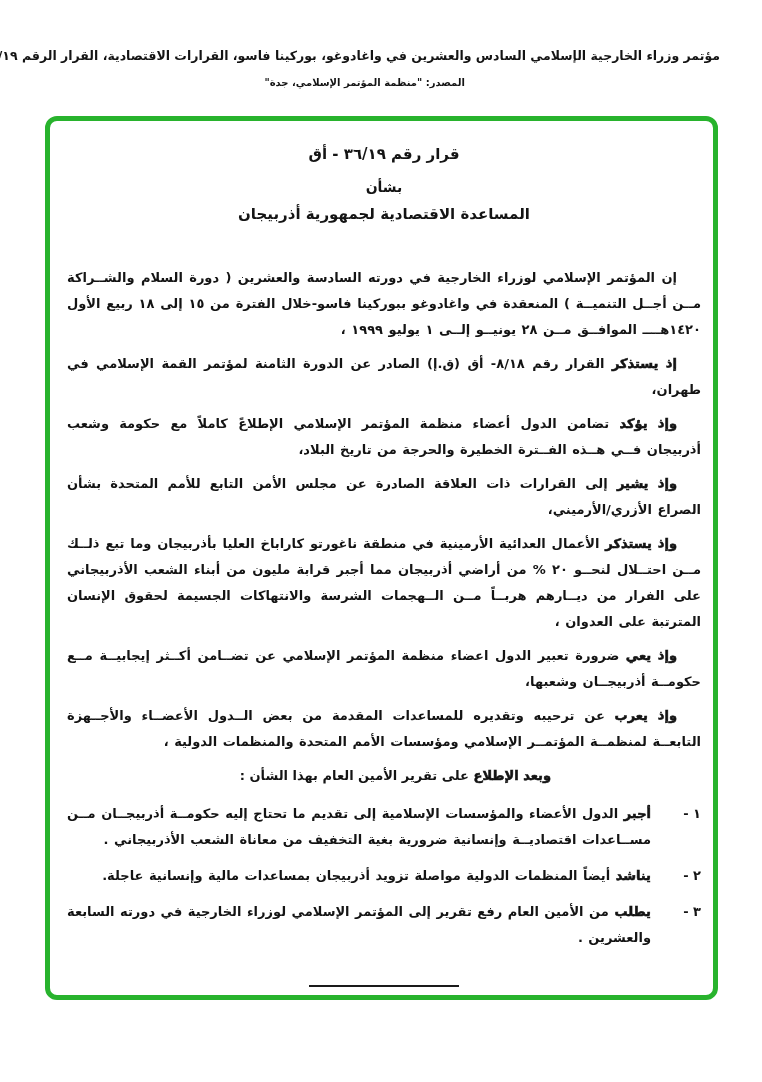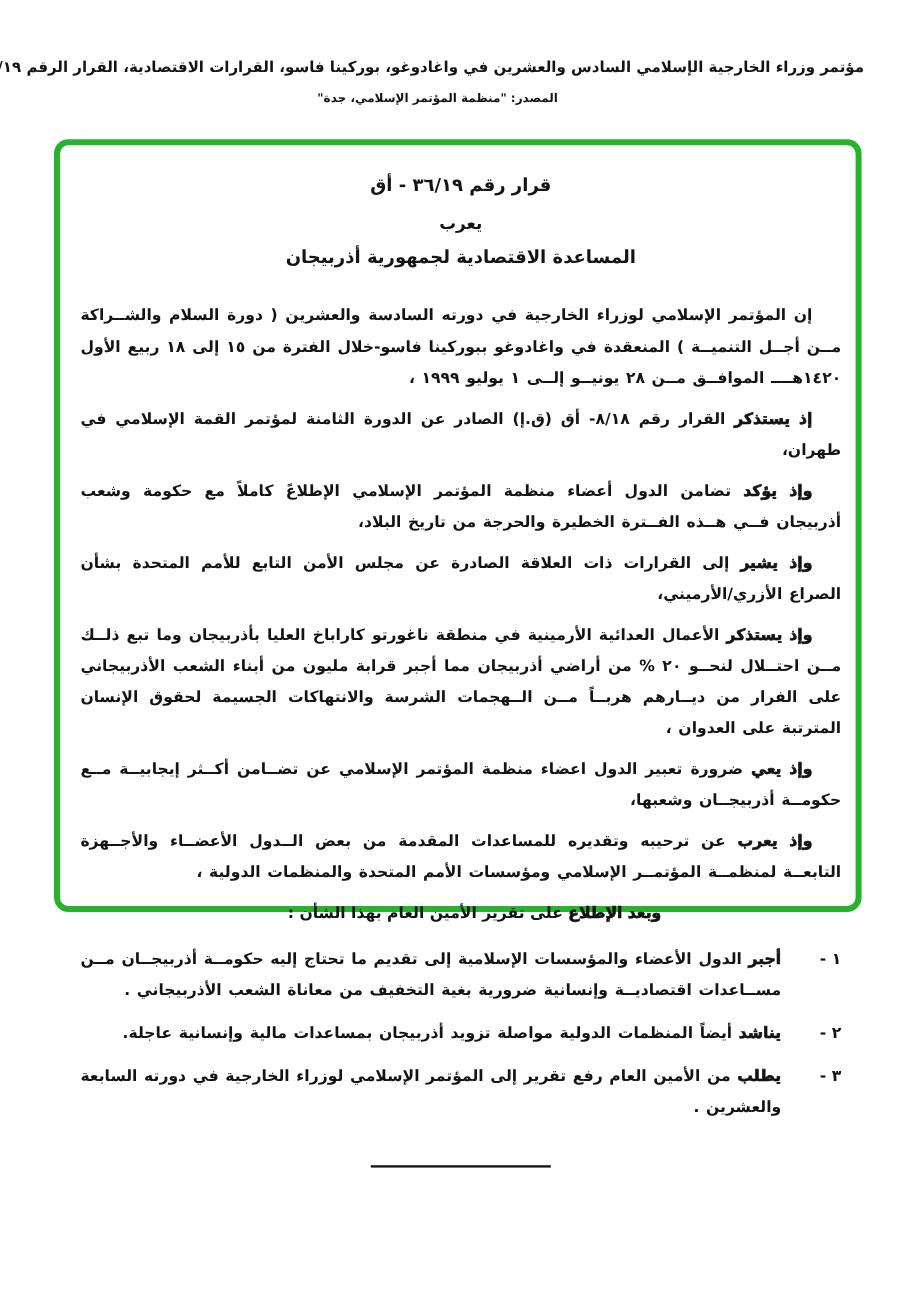--- a/index.html
+++ b/index.html
@@ -32,35 +32,35 @@
     font-size: 10px;
     font-weight: bold;
     line-height: 14px;
   }
 
   
   .frame {
     box-sizing: border-box;
     margin: 26px 44px 0 45px;
     width: 673px;
-    height: 644px;
+    height: 884px;
     border: 5px solid #28b32d;
     border-radius: 12px;
     padding: 24px 12px 0 17px;
     background: #ffffff;
   }
 
   
   .t-center { direction: rtl; text-align: center; font-weight: bold; }
   .title1 { font-size: 15px; line-height: 18px; }
   .title2 { font-size: 14px; line-height: 16px; margin-top: 16px; }
   .title3 { font-size: 15px; line-height: 18px; margin-top: 10px; }
 
   
-  .bodytext { margin-top: 28px; }
+  .bodytext { margin-top: 42px; }
   .para {
     direction: rtl;
     text-align: justify;
     text-indent: 24px;
     font-size: 13px;
     font-weight: bold;
     line-height: 26px;
     margin: 0 0 8px 0;
     word-spacing: 1px;
   }
@@ -110,21 +110,21 @@
 <div class="page">
 
   <div class="hdr">
     <div class="hdr-line1">مؤتمر وزراء الخارجية الإسلامي السادس والعشرين في واغادوغو، بوركينا فاسو، القرارات الاقتصادية، القرار الرقم ٢٦/١٩-أق</div>
     <div class="hdr-source">المصدر:  "منظمة المؤتمر الإسلامي، جدة"</div>
   </div>
 
   <div class="frame">
 
     <div class="t-center title1">قرار رقم ٣٦/١٩ - أق</div>
-    <div class="t-center title2">يعرب</div>
+    <div class="t-center title2">بشأن</div>
     <div class="t-center title3">المساعدة الاقتصادية لجمهورية أذربيجان</div>
 
     <div class="bodytext">
 
       <div class="para"><span class="lead"></span><span>إن المؤتمر الإسلامي لوزراء الخارجية في دورته السادسة والعشرين ( دورة السلام والشــراكة مــن أجــل التنميــة ) المنعقدة في واغادوغو ببوركينا فاسو-خلال الفترة من ١٥ إلى ١٨ ربيع الأول ١٤٢٠هــــ الموافــق مــن ٢٨ يونيــو إلــى ١ يوليو ١٩٩٩ ،</span></div>
 
       <div class="para"><span class="lead">إذ يستذكر</span><span> القرار رقم ٨/١٨- أق (ق.إ) الصادر عن الدورة الثامنة لمؤتمر القمة الإسلامي في طهران،</span></div>
 
 
       <div class="para"><span class="lead">وإذ يؤكد</span><span> تضامن الدول أعضاء منظمة المؤتمر الإسلامي الإطلاعً كاملاً مع حكومة وشعب أذربيجان فــي هــذه الفــترة الخطيرة والحرجة من تاريخ البلاد،</span></div>

